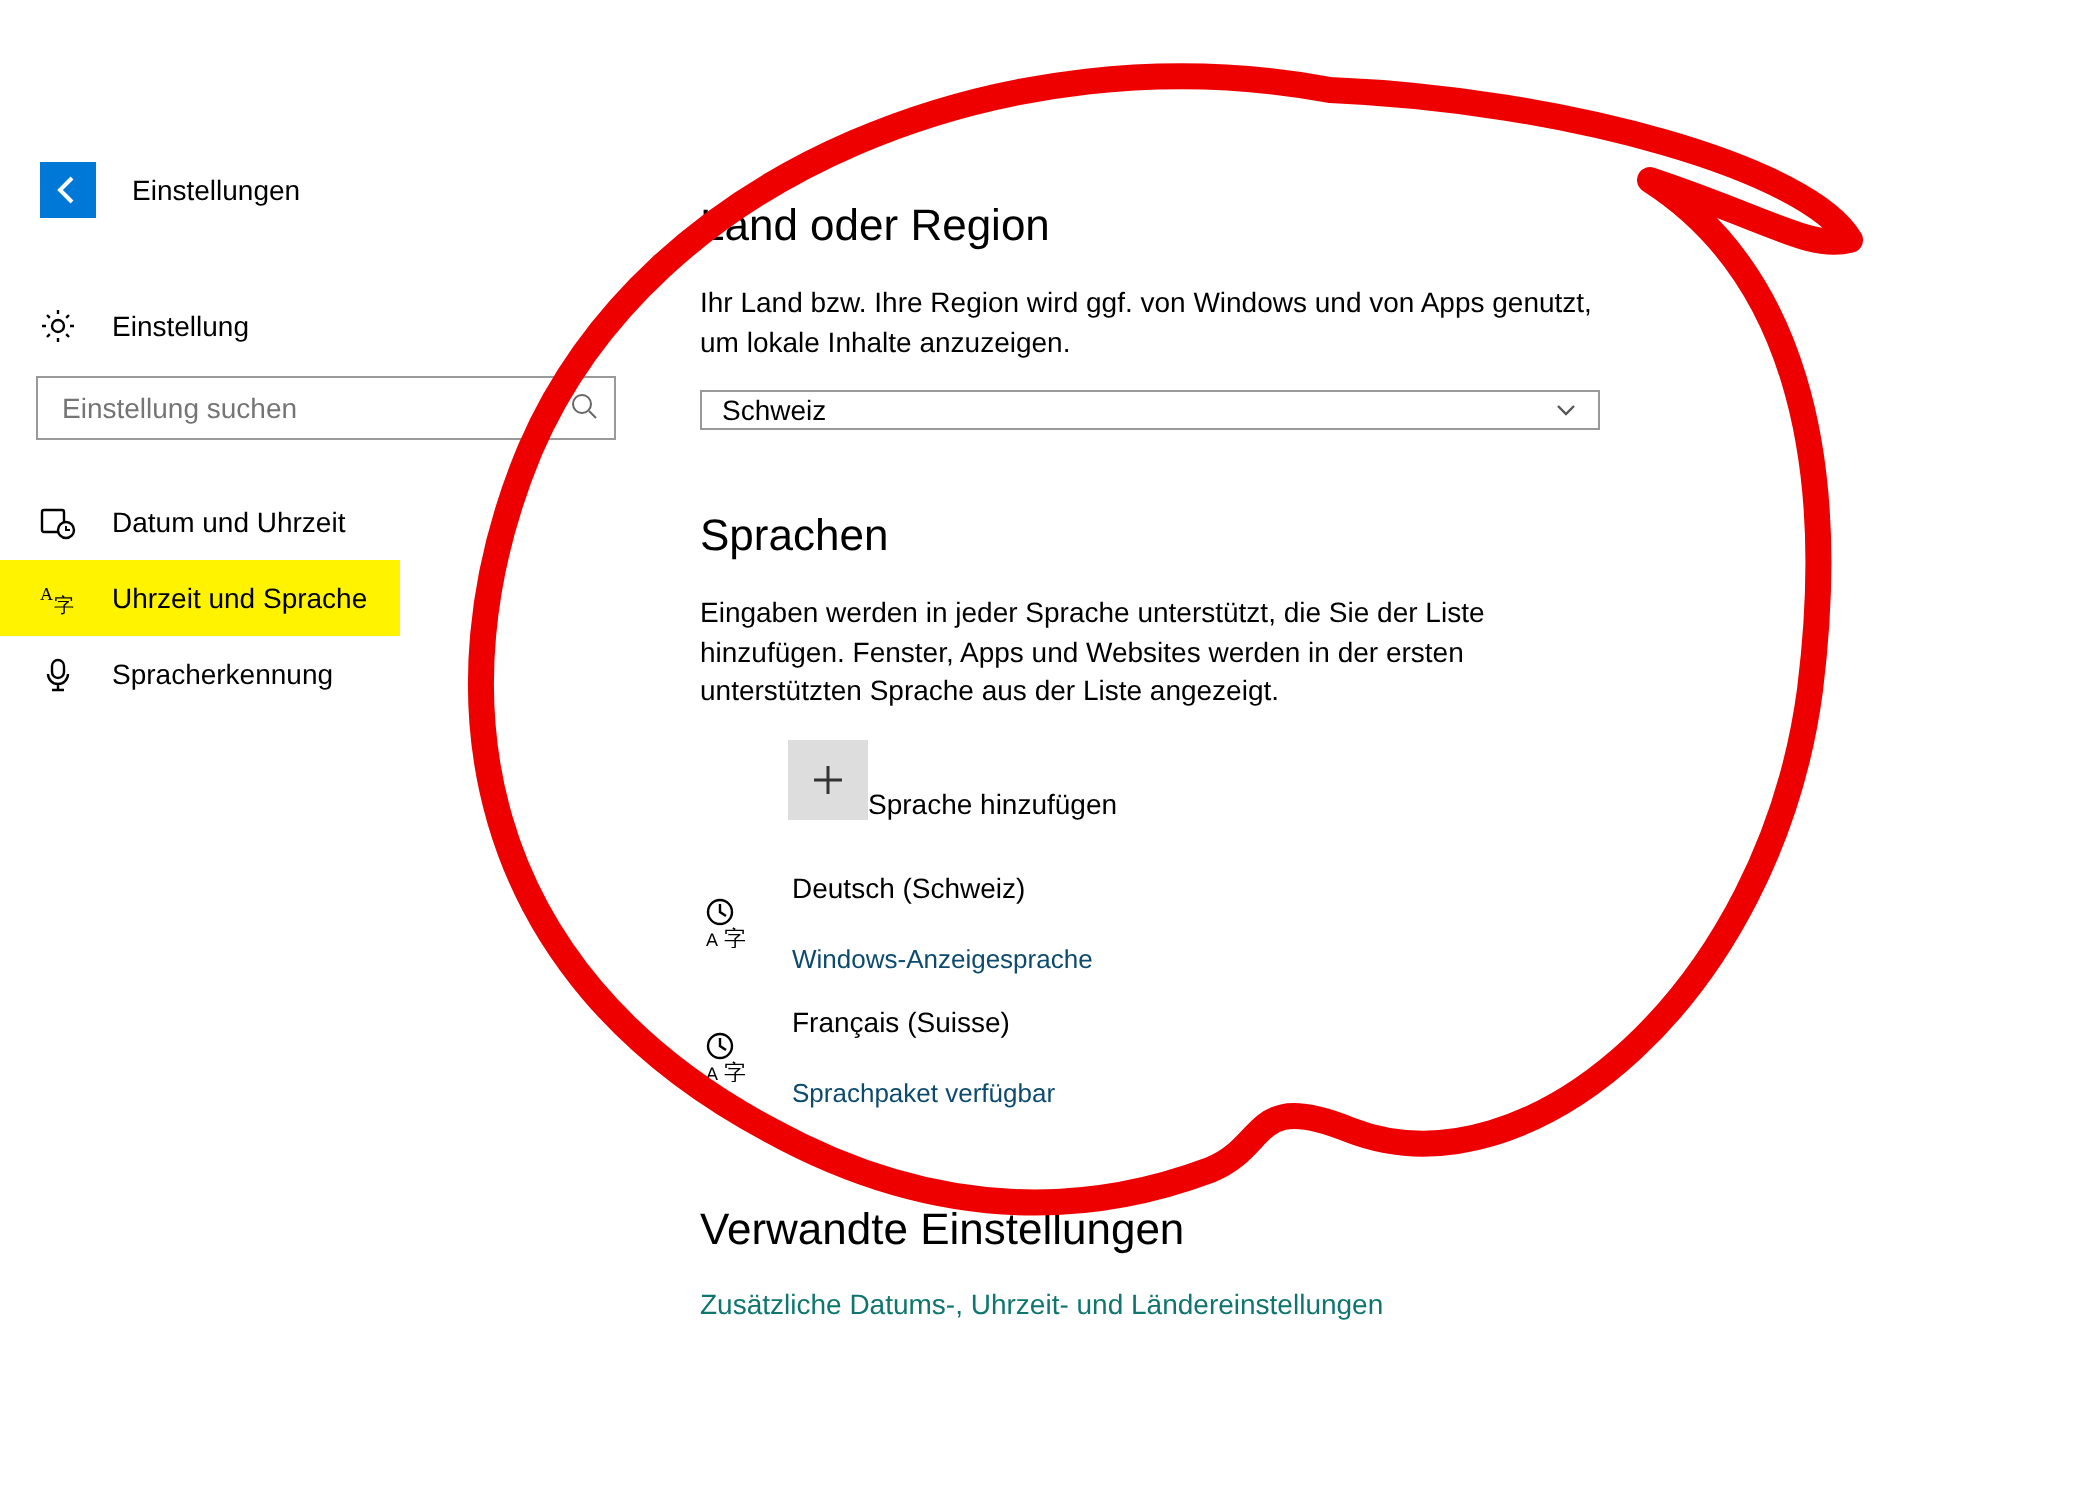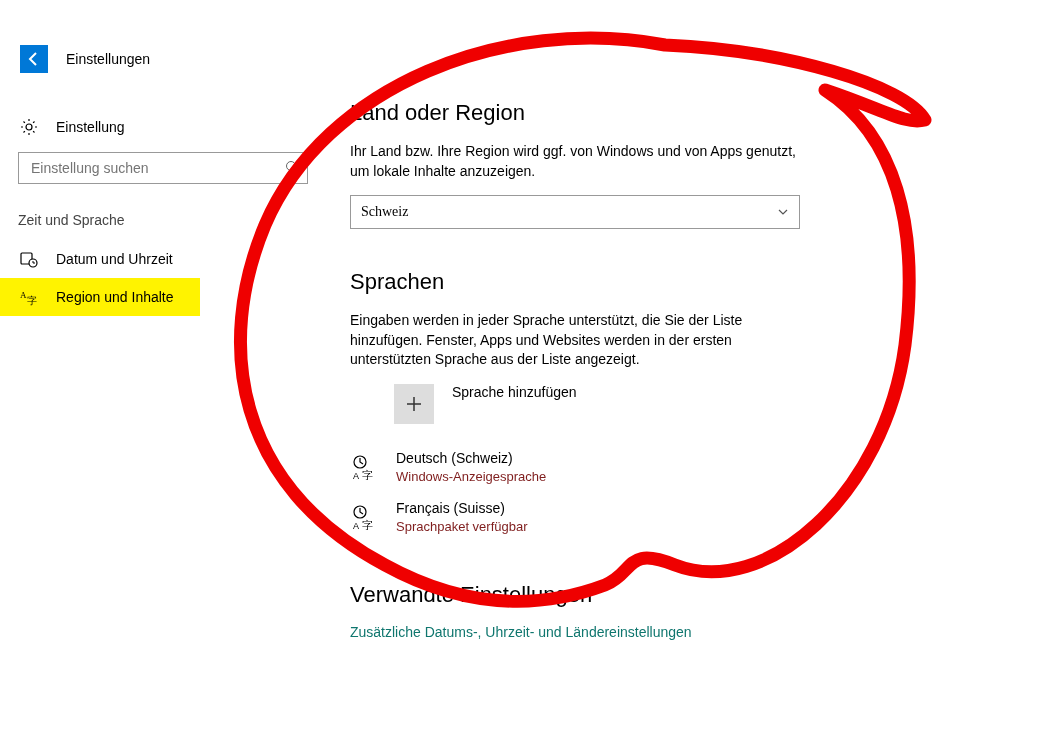--- a/index.html
+++ b/index.html
@@ -19,20 +19,21 @@
     position: absolute;
     left: 0; top: 0;
     width: 320px;
     padding-top: 45px;
   }
   .back-row {
     display: flex;
     align-items: center;
     padding-left: 20px;
     margin-bottom: 35px;
+    margin-top: 36px;
   }
   .back-btn {
     width: 28px; height: 28px;
     background: #0078d7;
     color: #fff;
     display: flex;
     align-items: center;
     justify-content: center;
   }
   .back-label { margin-left: 18px; font-size: 14px; }
@@ -70,39 +71,38 @@
   }
   .main {
     position: absolute;
     left: 350px; top: 100px;
     width: 600px;
   }
   .h2 { font-size: 22px; font-weight: 400; margin: 0 0 16px 0; }
   .desc { font-size: 14px; color: #000; margin-bottom: 14px; line-height: 1.4; }
   .dropdown {
     border: 1px solid #999;
-    width: 450px; height: 34px;
+    width: 450px; height: 20px;
     display: flex; align-items: center;
     padding: 0 10px;
     justify-content: space-between;
     font-size: 14px;
-    font-family: Liberation Serif, serif;
   }
   .chevron svg { display:block; }
   .block { margin-bottom: 40px; }
-  .add-lang { display:flex; align-items:flex-start; gap: 18px; margin-bottom: 18px; padding-left: 44px; }
+  .add-lang { display:flex; align-items:flex-end; margin-bottom: 18px; padding-left: 44px; }
   .add-btn {
     width: 40px; height: 40px; background: #ddd;
     display:flex; align-items:center; justify-content:center;
     font-size: 22px; color:#333;
   }
   .lang-item { display:flex; align-items:center; gap: 18px; padding: 8px 0; }
   .lang-icon { width: 28px; height: 28px; display:flex; align-items:center; justify-content:center; }
   .lang-name { font-size: 14px; }
-  .lang-sub { font-size: 13px; color: #7f1d1d; margin-top: 3px; }
+  .lang-sub { font-size: 13px; color: #0c4a6e; margin-top: 20px; }
   .link { color: #0f766e; font-size: 14px; }
   
   .annot {
     position:absolute;
     left: 205px; top: 25px;
     width: 740px; height: 590px;
     pointer-events:none;
     z-index: 5;
   }
 </style>
@@ -135,43 +135,51 @@
     <div class="search-box">
       <input type="text" placeholder="Einstellung suchen" style="">
       <span>
         <svg width="14" height="14" viewBox="0 0 14 14">
             <circle cx="6" cy="6" r="4.5" fill="none" stroke="#666" stroke-width="1"></circle>
             <line x1="9.5" y1="9.5" x2="13" y2="13" stroke="#666" stroke-width="1"></line>
           </svg>
       </span>
     </div>
 
-    <div class="section-label">Zeit und Sprache</div>
 
     <div class="nav-row">
       <div class="nav-icon">
         <svg width="18" height="18" viewBox="0 0 18 18">
             <rect x="1" y="3" width="11" height="11" rx="1" fill="none" stroke="#000" stroke-width="1.2"></rect>
             <circle cx="13" cy="13" r="4" fill="#fff" stroke="#000" stroke-width="1.2"></circle>
             <path d="M13 11v2h2" stroke="#000" stroke-width="1" fill="none"></path>
           </svg>
       </div>
       <span>Datum und Uhrzeit</span>
     </div>
 
     <div class="nav-row highlighted">
       <div class="nav-icon">
         <svg width="18" height="18" viewBox="0 0 18 18">
             <text x="0" y="10" font-size="9" font-family="Segoe UI">A</text>
             <text x="7" y="16" font-size="10" font-family="Segoe UI">字</text>
           </svg>
       </div>
-      <span>Region und Inhalte</span>
-    </div>
-
+      <span>Uhrzeit und Sprache</span>
+    </div>
+
+    <div class="nav-row">
+      <div class="nav-icon">
+        <svg width="18" height="18" viewBox="0 0 18 18">
+            <rect x="6" y="2" width="6" height="9" rx="3" fill="none" stroke="#000" stroke-width="1.2"></rect>
+            <path d="M4 9a5 5 0 0 0 10 0M9 14v3M6 17h6" stroke="#000" stroke-width="1.2" fill="none"></path>
+          </svg>
+      </div>
+      <span>Spracherkennung</span>
+    </div>
   </div>
 
   <div class="main">
 
     <div class="block">
       <div class="h2">Land oder Region</div>
       <div class="desc" style="width:450px">Ihr Land bzw. Ihre Region wird ggf. von Windows und von Apps genutzt, um lokale Inhalte anzuzeigen.</div>
       <div class="dropdown">
         <span>Schweiz</span>
         <span class="chevron">

